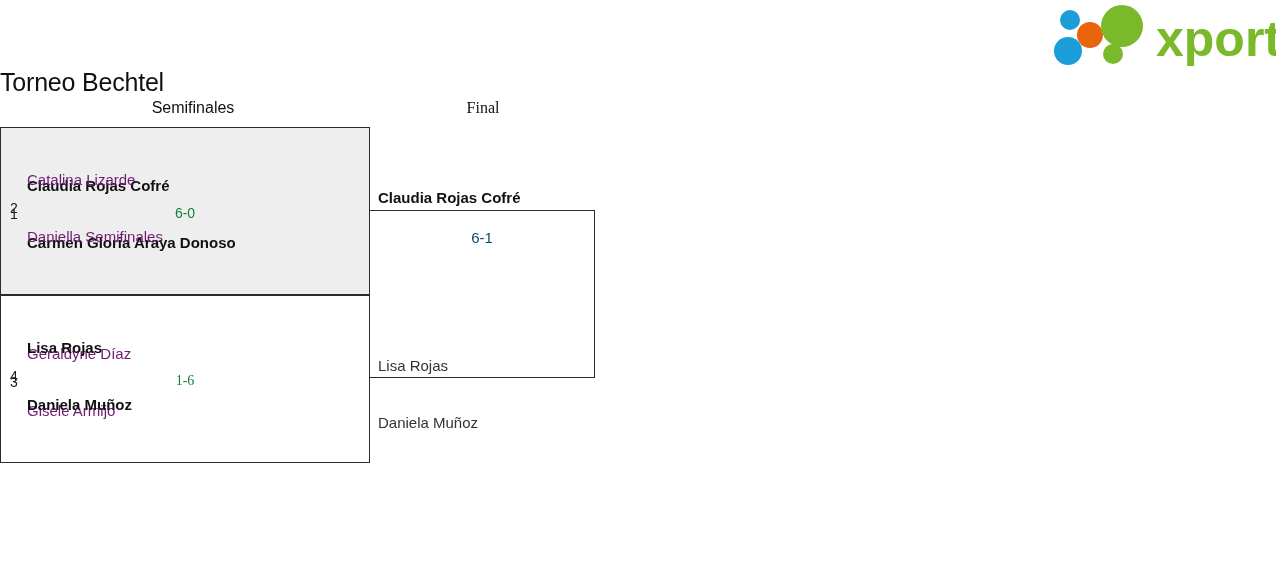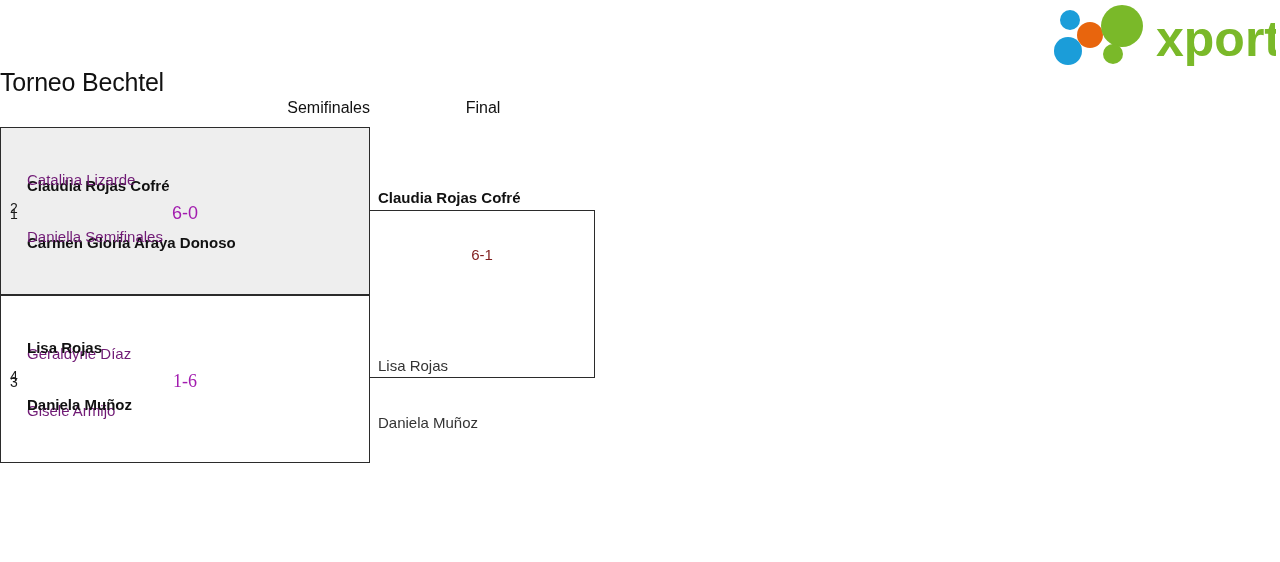--- a/index.html
+++ b/index.html
@@ -43,22 +43,22 @@
   
   .round-header {
     position: absolute;
     font-size: 16px;
     line-height: 20px;
     font-weight: 400;
     color: #111111;
     text-align: center;
     top: 98px;
   }
-  #round-header-0 { left: 0px; width: 370px; text-align: right; }
-  #round-header-1 { left: 370px; width: 226px; }
+  #round-header-0 { left: 8px; width: 370px; }
+  #round-header-1 { left: 370px; width: 226px; font-family: Liberation Serif, serif; }
 
   
   .match-box {
     position: absolute;
     box-sizing: border-box;
     border: 1px solid #2b2b2b;
   }
 
   #match-sf1 {
     left: 0px;  top: 127px;
@@ -107,23 +107,23 @@
     font-weight: 700;
     color: #111111;
   }
   .player-line { display: block; }
 
   .match-score {
     position: absolute;
     left: 0;
     width: 100%;
     text-align: center;
-    font-size: 18px;
+    font-size: 14px;
     line-height: 18px;
-    color: #a21caf;
+    color: #15803d;
   }
   #score-sf1 { top: 76px; }
   #score-sf2 { top: 76px; font-family: Liberation Serif, serif; }
 
   
   #final-winner-names {
     position: absolute;
     left: 378px;
     top: 150px;
     font-size: 15px;
@@ -138,26 +138,26 @@
     top: 318px;
     font-size: 15px;
     line-height: 19px;
     font-weight: 400;
     color: #333333;
     white-space: pre;
   }
   #score-final {
     position: absolute;
     left: 369px;
-    top: 246px;
+    top: 229px;
     width: 226px;
     text-align: center;
     font-size: 15px;
     line-height: 18px;
-    color: #7f1d1d;
+    color: #0c4a6e;
   }
 </style>
 </head>
 <body>
 
 <div id="tournament-title">
   <span id="title-line-1">Torneo Bechtel</span>
   <span id="title-line-2">Fase final. Mujeres</span>
 </div>
 

